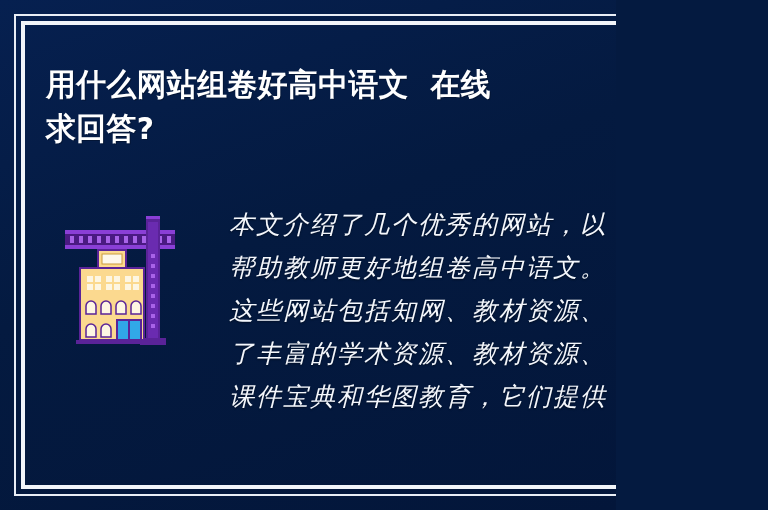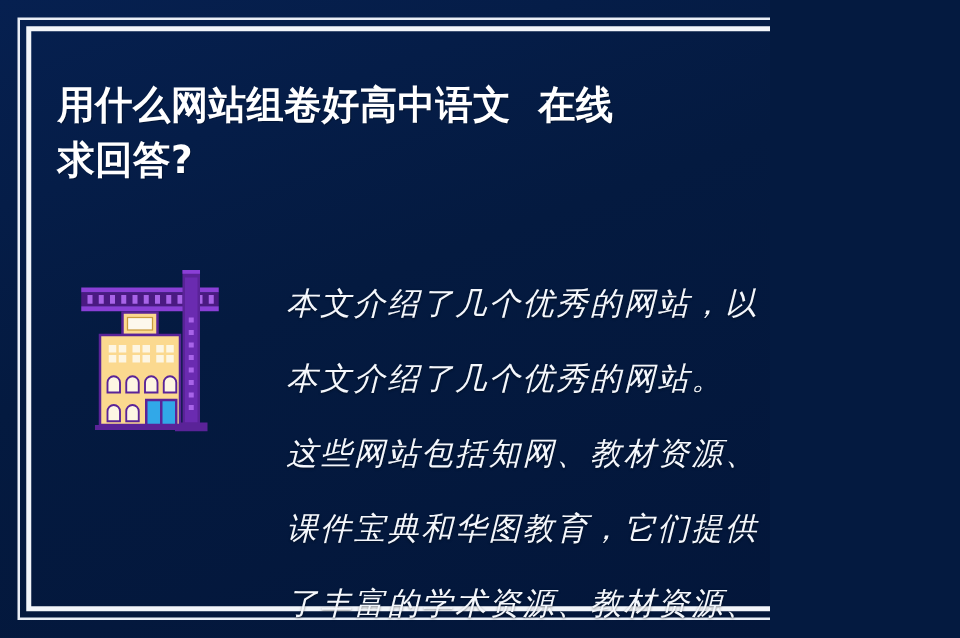--- a/index.html
+++ b/index.html
@@ -58,28 +58,27 @@
   
   #body-block {
     position: absolute;
     left: 229px;
     top: 205px;
     width: 430px;
   }
   .body-line {
     display: block;
     color: #f4f7fc;
-    font-family: Liberation Serif, serif;
+    font-family: Liberation Mono, monospace;
     font-style: italic;
     font-size: 25px;
     line-height: 43px;
     letter-spacing: 2px;
     white-space: pre;
     text-shadow: 0 1px 2px rgba(0,0,0,0.45);
-    margin-top: 17px;
   }
 
   
   #illustration {
     position: absolute;
     left: 62px;
     top: 212px;
     width: 132px;
     height: 140px;
   }
@@ -181,19 +180,19 @@
           <rect x="66" y="108" width="2" height="20" fill="#5a2398"></rect>
         </g>
 
         <rect x="14" y="128" width="72" height="4" fill="#5a2398"></rect>
       </g>
     </svg>
   </div>
 
   <div id="body-block">
     <span class="body-line">本文介绍了几个优秀的网站，以</span>
-    <span class="body-line">本文介绍了几个优秀的网站。</span>
+    <span class="body-line">帮助教师更好地组卷高中语文。</span>
     <span class="body-line">这些网站包括知网、教材资源、</span>
+    <span class="body-line">了丰富的学术资源、教材资源、</span>
     <span class="body-line">课件宝典和华图教育，它们提供</span>
-    <span class="body-line">了丰富的学术资源、教材资源、</span>
   </div>
 
 </div>
 
 </body></html>

